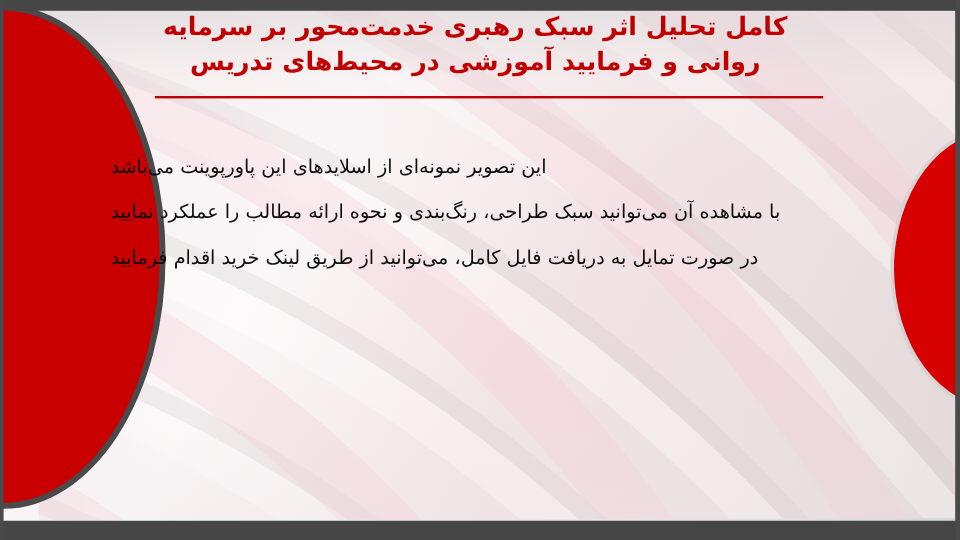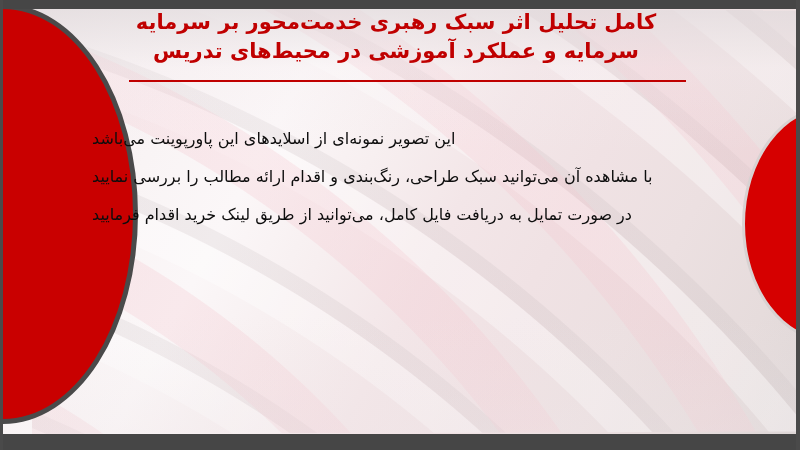--- a/index.html
+++ b/index.html
@@ -215,27 +215,27 @@
     </div>
   </div>
 
   <div class="ellipse-right"></div>
   <div class="ellipse-left"></div>
 
   <div class="content">
 
     <div class="title-block">
       <div class="title-line">کامل تحلیل اثر سبک رهبری خدمت‌محور بر سرمایه</div>
-      <div class="title-line">سرمایه و عملکرد آموزشی در محیط‌های تدریس</div>
+      <div class="title-line">روانی و فرمایید آموزشی در محیط‌های تدریس</div>
       <div class="title-rule"></div>
     </div>
 
     <div class="body-block">
       <div class="body-line">این تصویر نمونه‌ای از اسلایدهای این پاورپوینت می‌باشد</div>
-      <div class="body-line">با مشاهده آن می‌توانید سبک طراحی، رنگ‌بندی و اقدام ارائه مطالب را بررسی نمایید</div>
+      <div class="body-line">با مشاهده آن می‌توانید سبک طراحی، رنگ‌بندی و نحوه ارائه مطالب را عملکرد نمایید</div>
       <div class="body-line">در صورت تمایل به دریافت فایل کامل، می‌توانید از طریق لینک خرید اقدام فرمایید</div>
     </div>
 
   </div>
 
   <div class="bar-top"></div>
   <div class="bar-bottom"></div>
   <div class="bar-left"></div>
   <div class="bar-right"></div>
 

